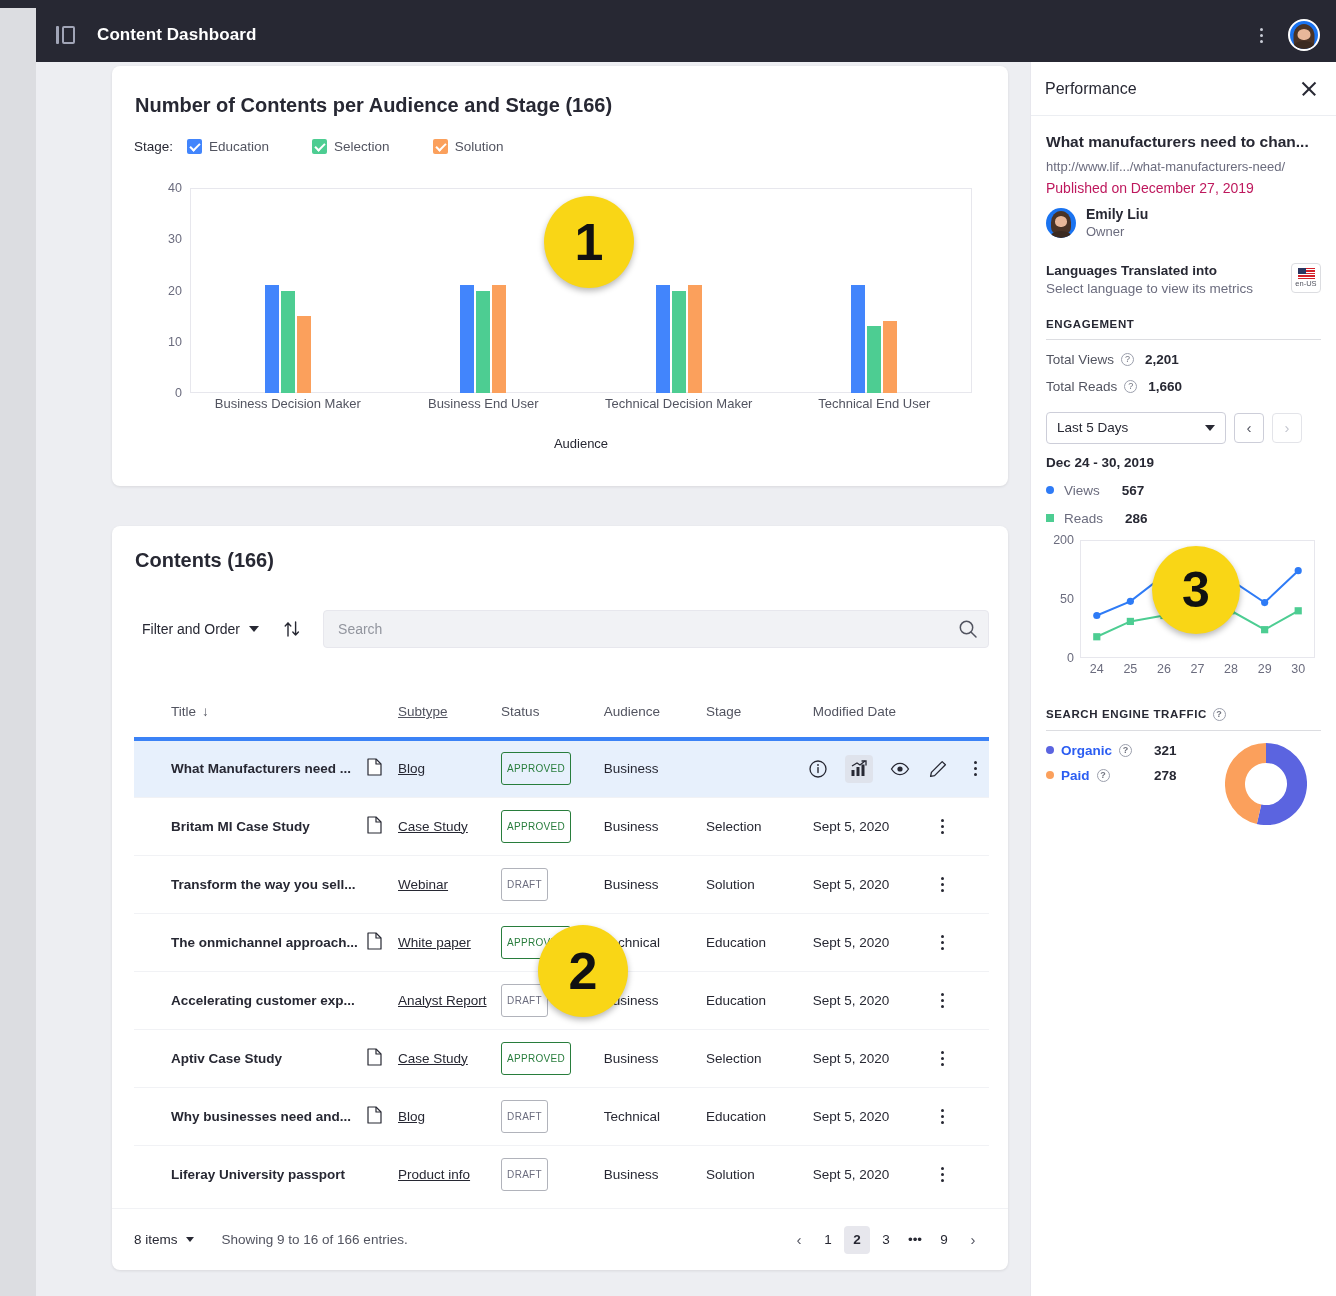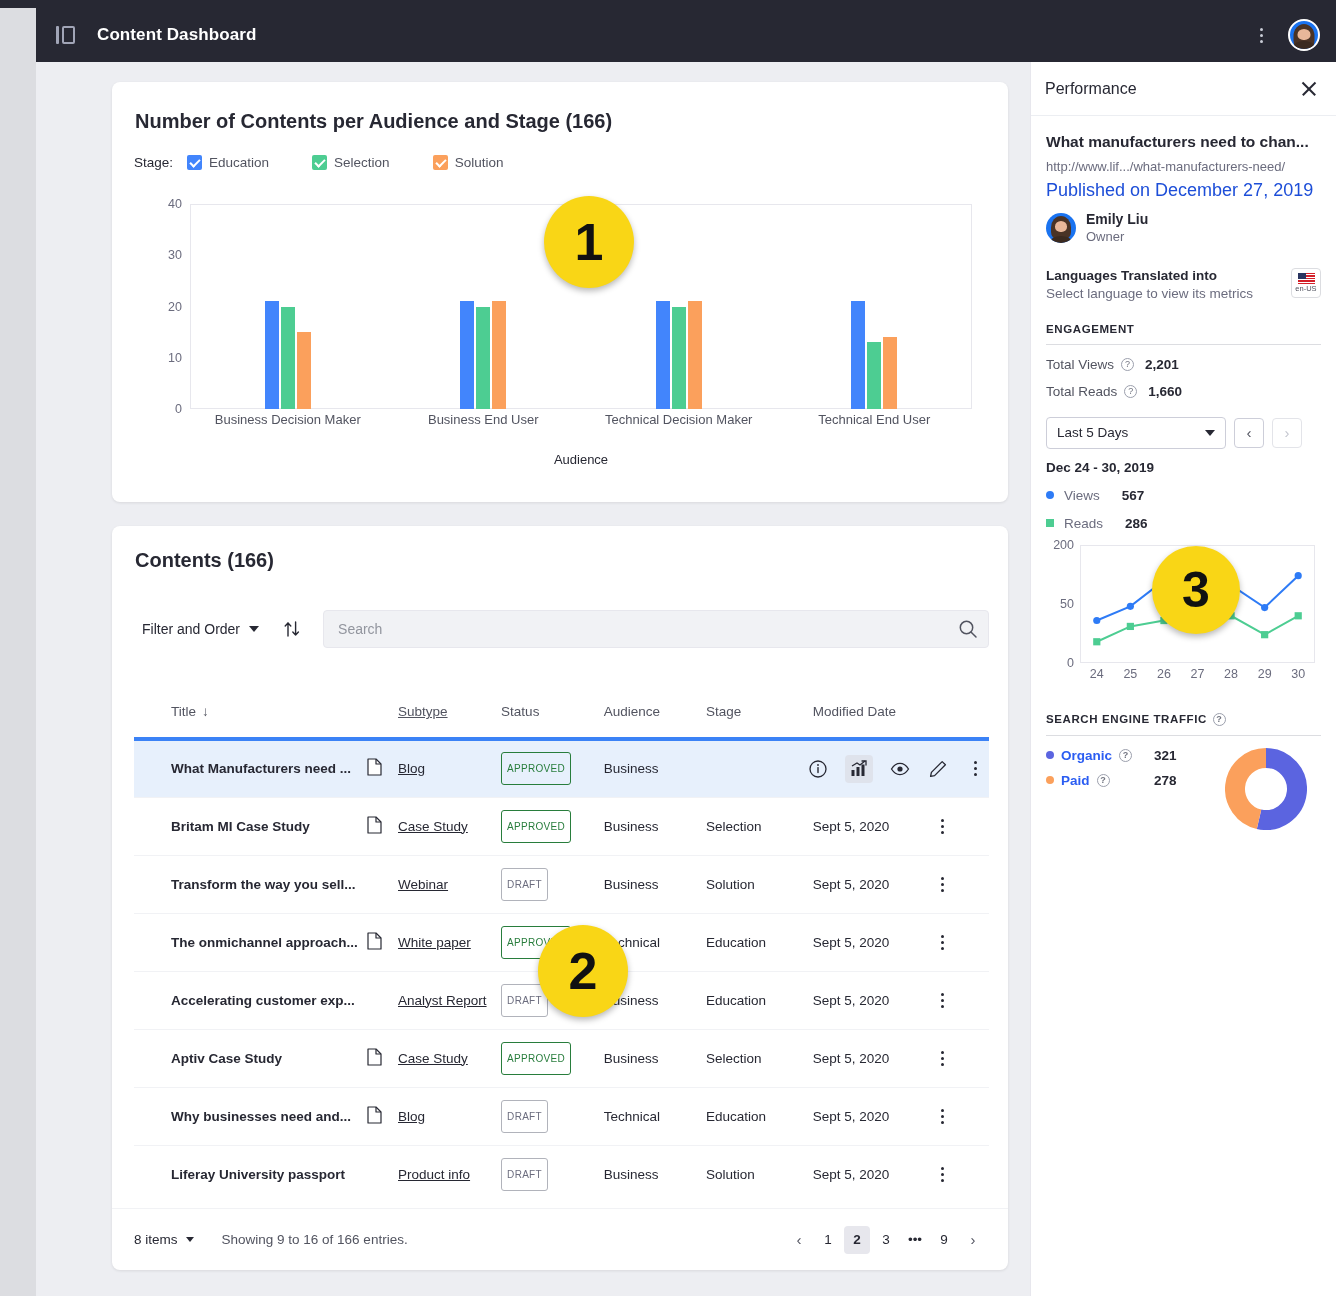--- a/index.html
+++ b/index.html
@@ -37,21 +37,21 @@
   .avatar .hair::after { content:""; position: absolute; left: 4px; top: 5px; width: 13px; height: 11px; border-radius: 50% 50% 45% 45%; background: #e8b79a; }
   .avatar .body { position: absolute; left: 50%; bottom: -4px; transform: translateX(-50%); width: 22px; height: 12px; border-radius: 50% 50% 0 0; background: #3b2a20; }
 
   
   .content-area { position: absolute; left: 36px; top: 62px; width: 994px; height: 1234px; background: #edeef2; overflow: hidden;}
 
   .card {
     background: #fff; border-radius: 8px; box-shadow: 0 1px 3px rgba(0,0,0,.09);
     margin: 0 auto;
   }
-  #chart-card { position: absolute; left: 76px; top: 20px; width: 896px; height: 420px; }
+  #chart-card { position: absolute; left: 76px; top: 4px; width: 896px; height: 420px; }
   #contents-card { position: absolute; left: 76px; top: 464px; width: 896px; height: 744px; }
 
   .card-title { font-size: 20px; font-weight: 700; color: #272833; }
   #chart-card .card-title { position: absolute; left: 23px; top: 28px; }
   #contents-card .card-title { position: absolute; left: 23px; top: 23px; }
 
   
   .stage-legend { position: absolute; left: 22px; top: 73px; display: flex; align-items: center; gap: 10px; font-size: 13.5px; color: #6b6c7e; }
   .stage-legend .lbl { color: #272833; font-size: 13.5px; margin-right: 4px;}
   .legend-item { display: flex; align-items: center; gap: 7px; margin-right: 33px; cursor: pointer; }
@@ -124,21 +124,21 @@
   .perf-panel { position: absolute; left: 1030px; top: 62px; width: 306px; height: 1234px; background: #fff; border-left: 1px solid #e7e7ed; }
   .perf-head { height: 54px; border-bottom: 1px solid #eceef2; display: flex; align-items: center; padding: 0 16px 0 14px; }
   .perf-head .h-title { font-size: 16px; color: #272833; }
   .close-x { margin-left: auto; width: 22px; height: 22px; cursor: pointer; position: relative; }
   .close-x::before, .close-x::after { content: ""; position: absolute; left: 2px; top: 10px; width: 18px; height: 1.6px; background: #272833; }
   .close-x::before { transform: rotate(45deg); }
   .close-x::after { transform: rotate(-45deg); }
   .perf-body { padding: 16px 15px 0 15px; }
   .doc-title { font-size: 15.5px; font-weight: 700; color: #272833; line-height: 1.3; }
   .doc-url { font-size: 13px; color: #6b6c7e; margin-top: 7px; }
-  .doc-pub { font-size: 18px; color: #1d4ed8; margin-top: 6px; }
+  .doc-pub { font-size: 14px; color: #be185d; margin-top: 6px; }
   .owner-row { display: flex; align-items: center; gap: 10px; margin-top: 10px; }
   .owner-av { width: 30px; height: 30px; border-radius: 50%; background: #1a73f0; position: relative; overflow: hidden; }
   .owner-av .hair { position: absolute; left: 50%; top: 3px; transform: translateX(-50%); width: 20px; height: 23px; border-radius: 50% 50% 30% 30%; background: #4a3326;}
   .owner-av .hair::after { content:""; position:absolute; left: 4px; top: 5px; width: 12px; height: 11px; border-radius: 50% 50% 45% 45%; background: #e8b79a;}
   .owner-av .body { position: absolute; left: 50%; bottom: -4px; transform: translateX(-50%); width: 21px; height: 11px; border-radius: 50% 50% 0 0; background: #3b2a20;}
   .owner-name { font-size: 14px; font-weight: 700; color: #272833; line-height: 1.25;}
   .owner-role { font-size: 13px; color: #6b6c7e; line-height: 1.3;}
   .lang-row { display: flex; align-items: flex-start; margin-top: 22px; }
   .lang-title { font-size: 13.5px; font-weight: 700; color: #272833; }
   .lang-sub { font-size: 13.5px; color: #6b6c7e; margin-top: 3px; }

